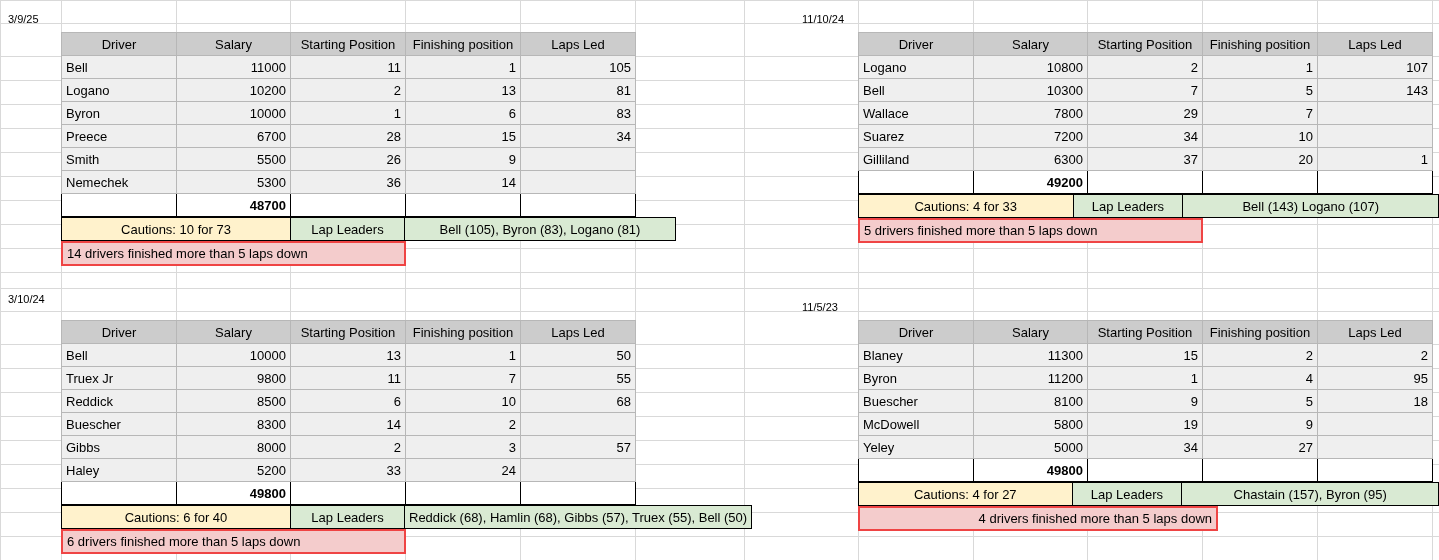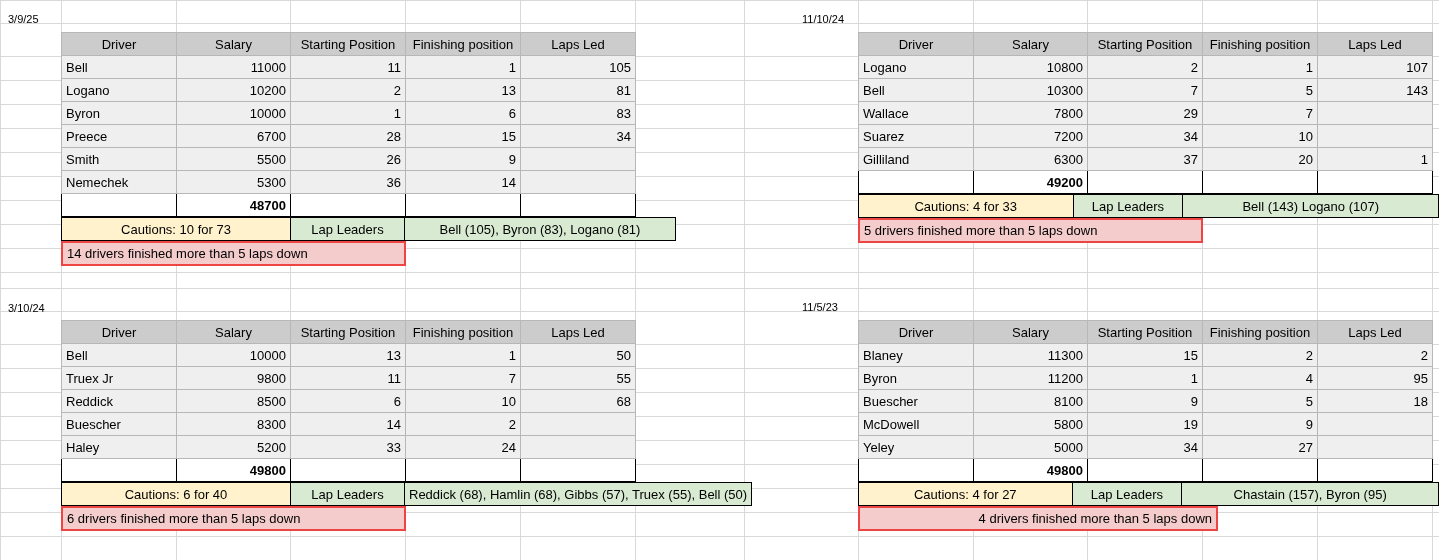--- a/index.html
+++ b/index.html
@@ -322,21 +322,21 @@
 
     <table class="finishers">
       <tbody>
           <tr>
         <td style="width:343px;">5 drivers finished more than 5 laps down</td>
       </tr>
     </tbody>
       </table>
   </div>
 
-  <div class="date-label" style="left:8px; top:302px;">3/10/24</div>
+  <div class="date-label" style="left:8px; top:293px;">3/10/24</div>
 
   <div class="block" style="left:61px; top:320px;">
     <table class="racetbl">
       <thead>
         <tr>
           <th class="c-driver">Driver</th>
           <th class="c-salary">Salary</th>
           <th class="c-start">Starting Position</th>
           <th class="c-finish">Finishing position</th>
           <th class="c-laps">Laps Led</th>
@@ -363,20 +363,27 @@
           <td class="num">6</td>
           <td class="num">10</td>
           <td class="num">68</td>
         </tr>
         <tr>
           <td class="name">Buescher</td>
           <td class="num">8300</td>
           <td class="num">14</td>
           <td class="num">2</td>
           <td class="num"></td>
+        </tr>
+        <tr>
+          <td class="name">Gibbs</td>
+          <td class="num">8000</td>
+          <td class="num">2</td>
+          <td class="num">3</td>
+          <td class="num">57</td>
         </tr>
         <tr>
           <td class="name">Haley</td>
           <td class="num">5200</td>
           <td class="num">33</td>
           <td class="num">24</td>
           <td class="num"></td>
         </tr>
         <tr class="totals">
           <td class="c-driver"></td>

